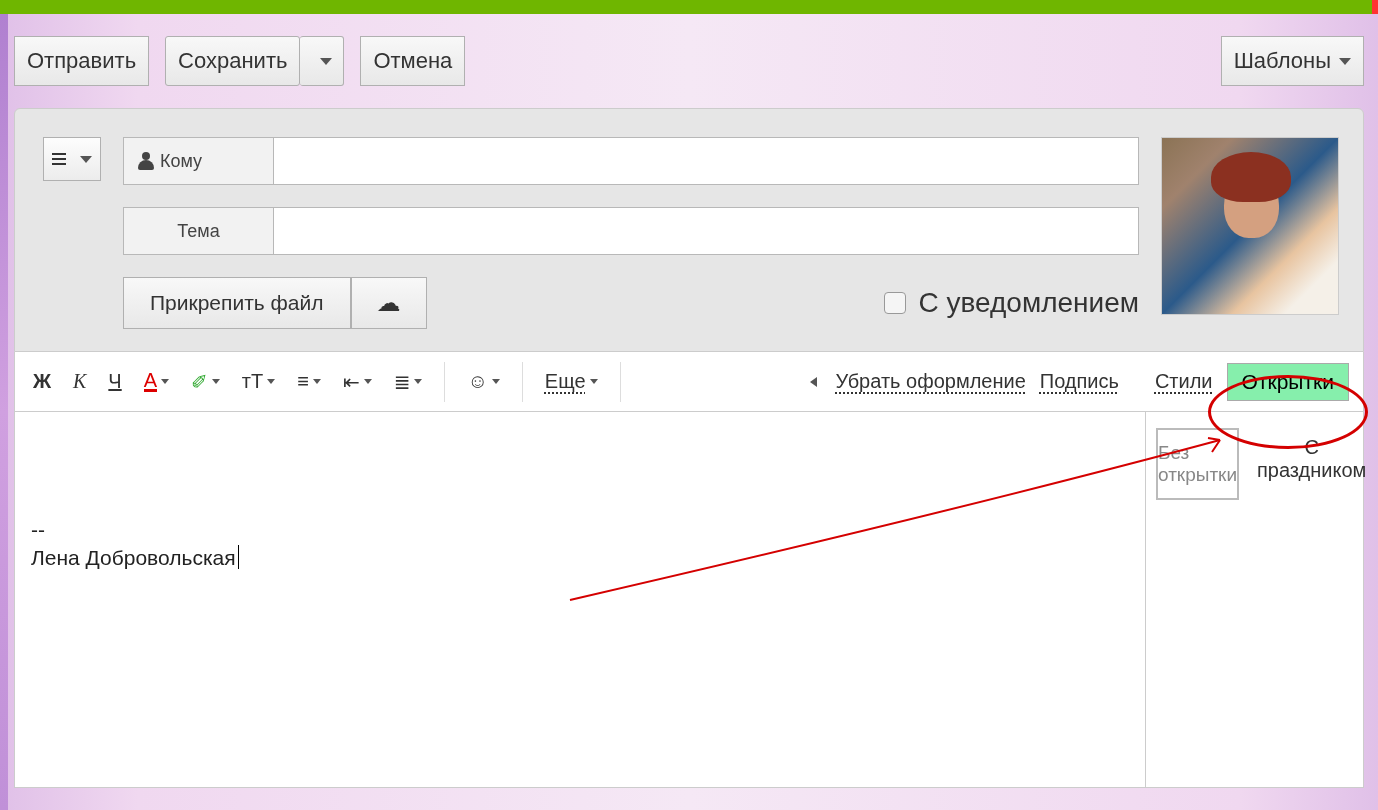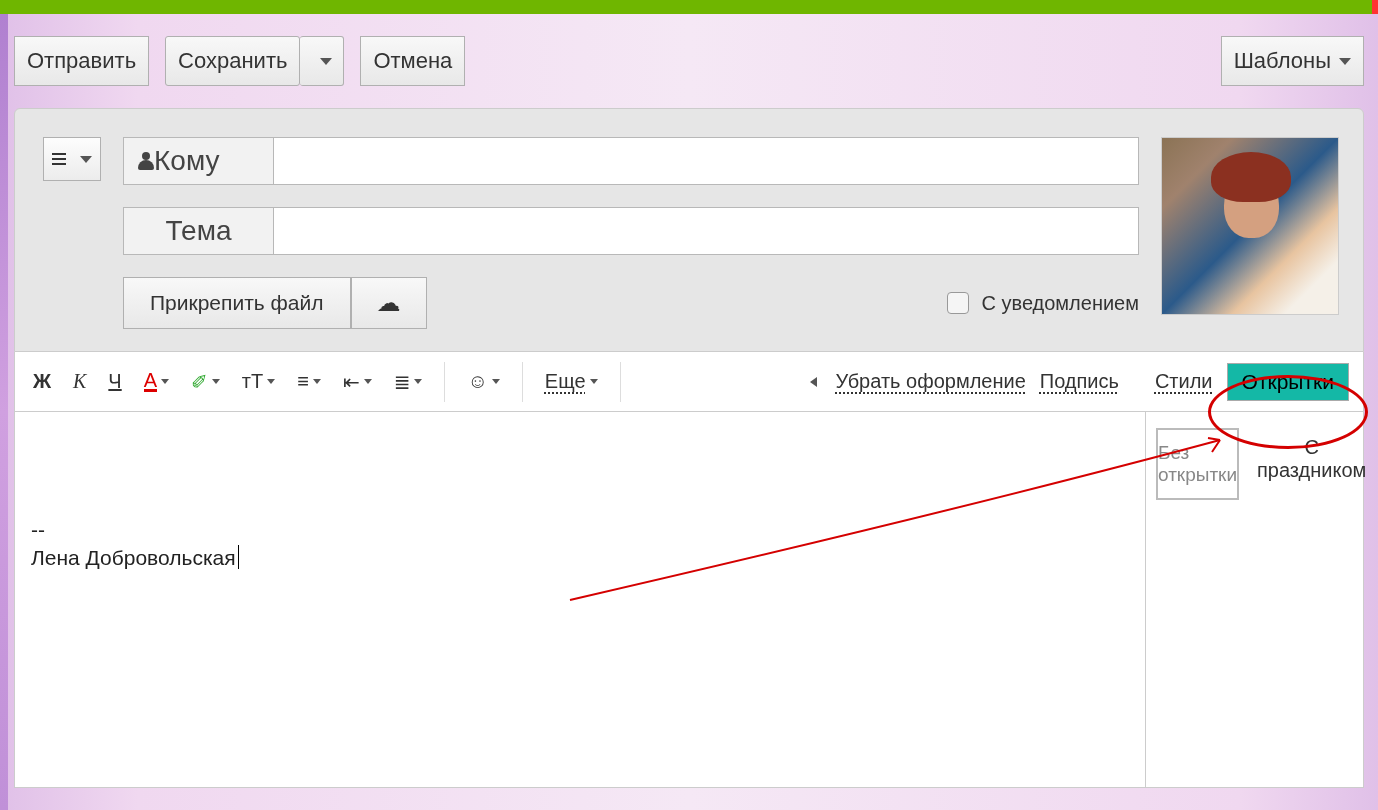--- a/index.html
+++ b/index.html
@@ -108,23 +108,23 @@
 }
 .field-label {
   border: 1px solid #b8b8b8;
   border-right: none;
   background: #f2f2f2;
   width: 150px;
   height: 48px;
   display: flex;
   align-items: center;
   padding: 0 14px;
-  font-size: 28px;
+  font-size: 18px;
   color: #444;
-  gap: 0;
+  gap: 6px;
 }
 .field-label.center { justify-content: center; }
 .field-input {
   flex: 1;
   height: 48px;
   border: 1px solid #b8b8b8;
   background: #fff;
   font-size: 20px;
   padding: 0 10px;
 }
@@ -148,21 +148,21 @@
   display: flex;
   align-items: center;
   justify-content: center;
 }
 .cloud-icon { font-size: 24px; color: #333; }
 .notify-wrap {
   margin-left: auto;
   display: flex;
   align-items: center;
   gap: 12px;
-  font-size: 20px;
+  font-size: 28px;
   color: #333;
 }
 .checkbox {
   width: 22px; height: 22px;
   border: 1px solid #999;
   border-radius: 4px;
   background: #f5f5f5;
   display: inline-block;
 }
 .avatar {
@@ -229,21 +229,21 @@
 }
 .link-style {
   text-decoration: underline dotted;
   text-underline-offset: 4px;
   cursor: pointer;
   color: #333;
 }
 .btn-postcard {
   border: 1px solid #aaa;
   padding: 6px 14px;
-  background: #14b8a6;
+  background: #86efac;
   font-size: 21px;
   cursor: pointer;
 }
 .body-area {
   margin: 0 14px;
   display: flex;
   background: #fff;
   border: 1px solid #ccc;
   border-top: none;
   height: 376px;

